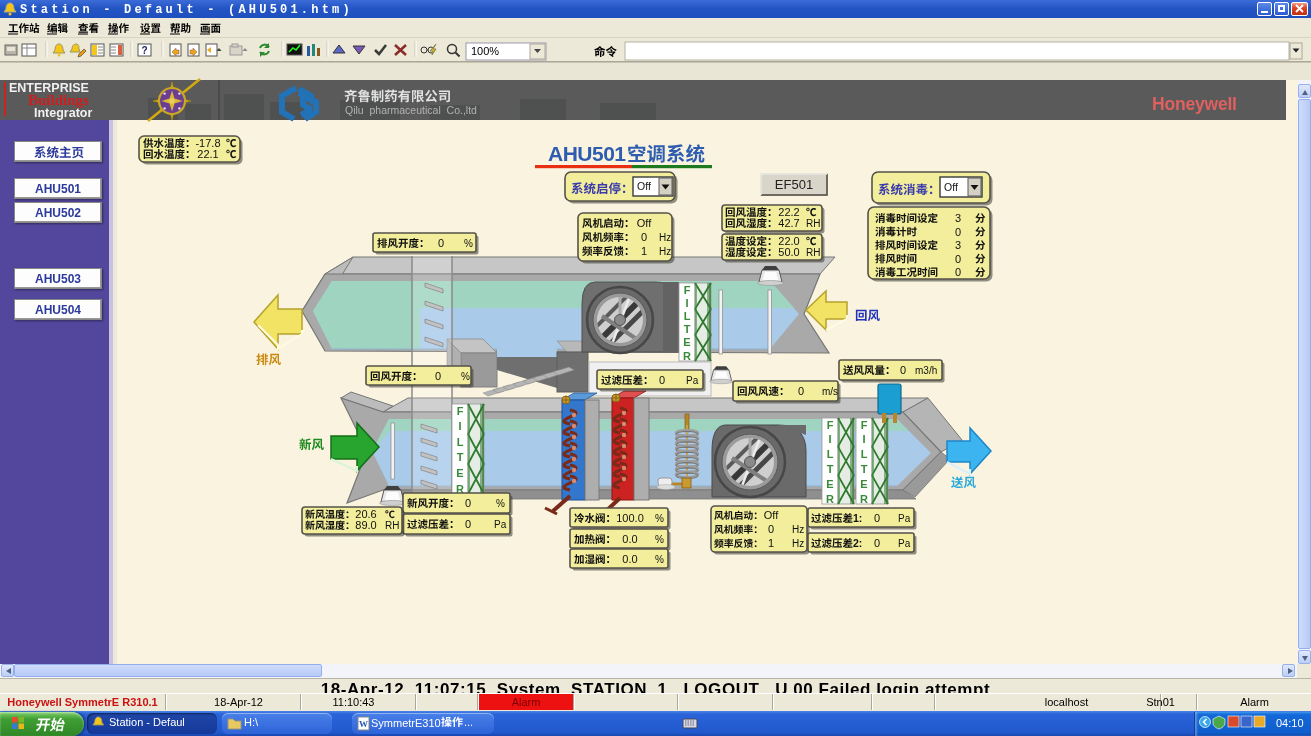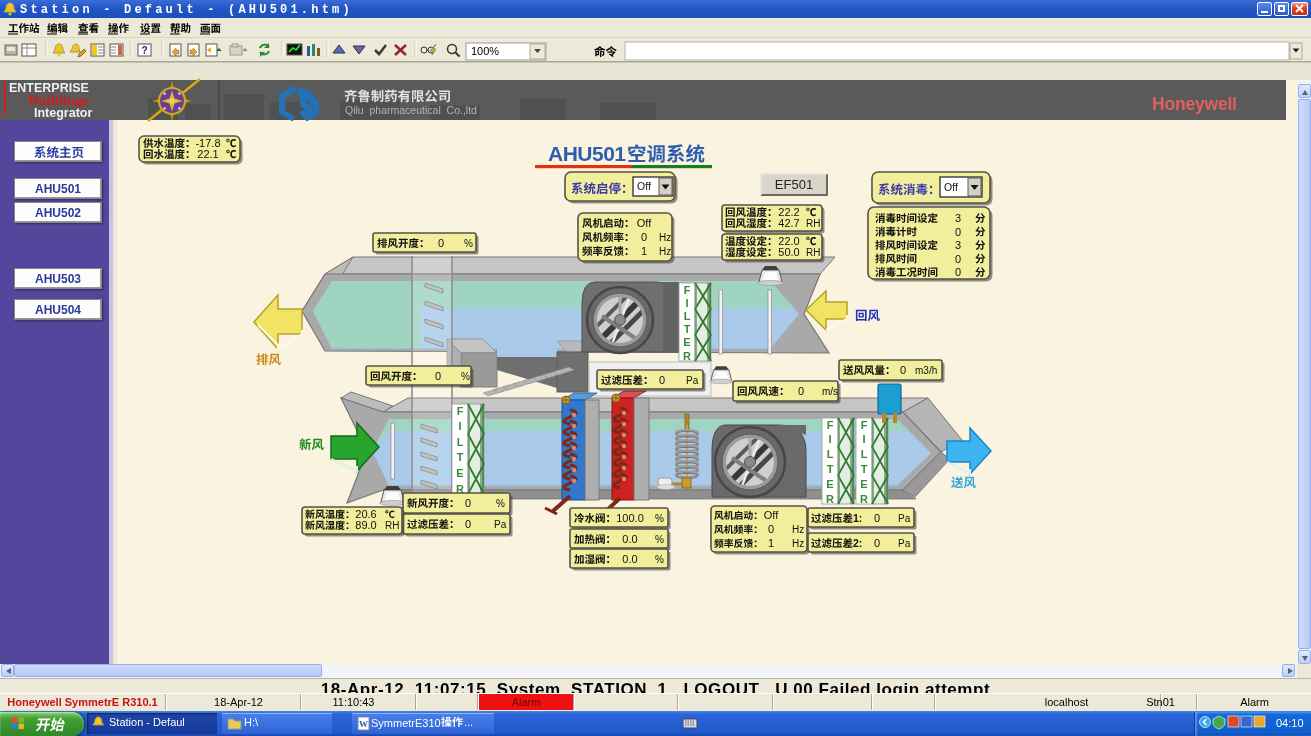--- a/index.html
+++ b/index.html
@@ -15,21 +15,21 @@
 .sbtn{position:absolute;left:14px;width:88px;height:21px;background:#fdfdfd;border:1px solid #888;box-shadow:inset -1px -1px 0 #999,inset 1px 1px 0 #fff,1px 1px 2px rgba(0,0,0,.4);color:#2b3a9b;font-weight:bold;font-size:12px;text-align:center;line-height:20px}
 #vscroll{left:1297px;top:80px;width:14px;height:584px;background:#f2f4f9}
 #hscroll{left:0;top:664px;width:1297px;height:14px;background:#f2f4f9}
 .sbtn2{position:absolute;background:linear-gradient(#e0e8fb,#bdcef5);border:1px solid #98b0e8;border-radius:2px;color:#3a5a9a;font-size:9px;text-align:center}
 .thumb{position:absolute;background:linear-gradient(90deg,#cfdcfb,#b7c9f6);border:1px solid #93aff0;border-radius:2px}
 .thumbh{position:absolute;background:linear-gradient(#cfdcfb,#b7c9f6);border:1px solid #93aff0;border-radius:2px}
 #msgbar{left:0;top:678px;width:1311px;height:15px;background:#ece9d8;border-top:1px solid #b8b4a4;color:#000;font-size:17px;font-weight:bold;letter-spacing:0.55px}
 #statusbar{left:0;top:693px;width:1311px;height:18px;background:#ece9d8;border-top:1px solid #fff;font-size:11px;color:#333}
 .scell{position:absolute;top:694px;height:16px;border-right:1px solid #aca899;box-shadow:1px 0 0 #fff;text-align:center;padding-top:2px;font-size:11px}
 #taskbar{left:0;top:711px;width:1311px;height:25px;background:linear-gradient(#4a86e8,#2a64d8 12%,#2159cd 85%,#1848b0)}
-.task{position:absolute;top:713px;height:21px;border-radius:0;color:#fff;font-size:11px;padding:3px 4px 0 22px;white-space:nowrap;overflow:hidden}
+.task{position:absolute;top:713px;height:21px;border-radius:6px;color:#fff;font-size:11px;padding:3px 4px 0 22px;white-space:nowrap;overflow:hidden}
 </style></head><body>
 <div class="abs" id="titlebar"></div>
 <div class="abs" id="titletext">Station - Default - (AHU501.htm)</div>
 <div class="abs" id="menubar"></div>
 <div class="abs" id="toolbar"></div>
 <div class="abs" id="strip"></div>
 <div class="abs" id="header"></div>
 <div class="abs" id="hdrgap"></div>
 <div class="abs" id="sidebar"></div>
 <div class="abs" id="contentbg"></div>

